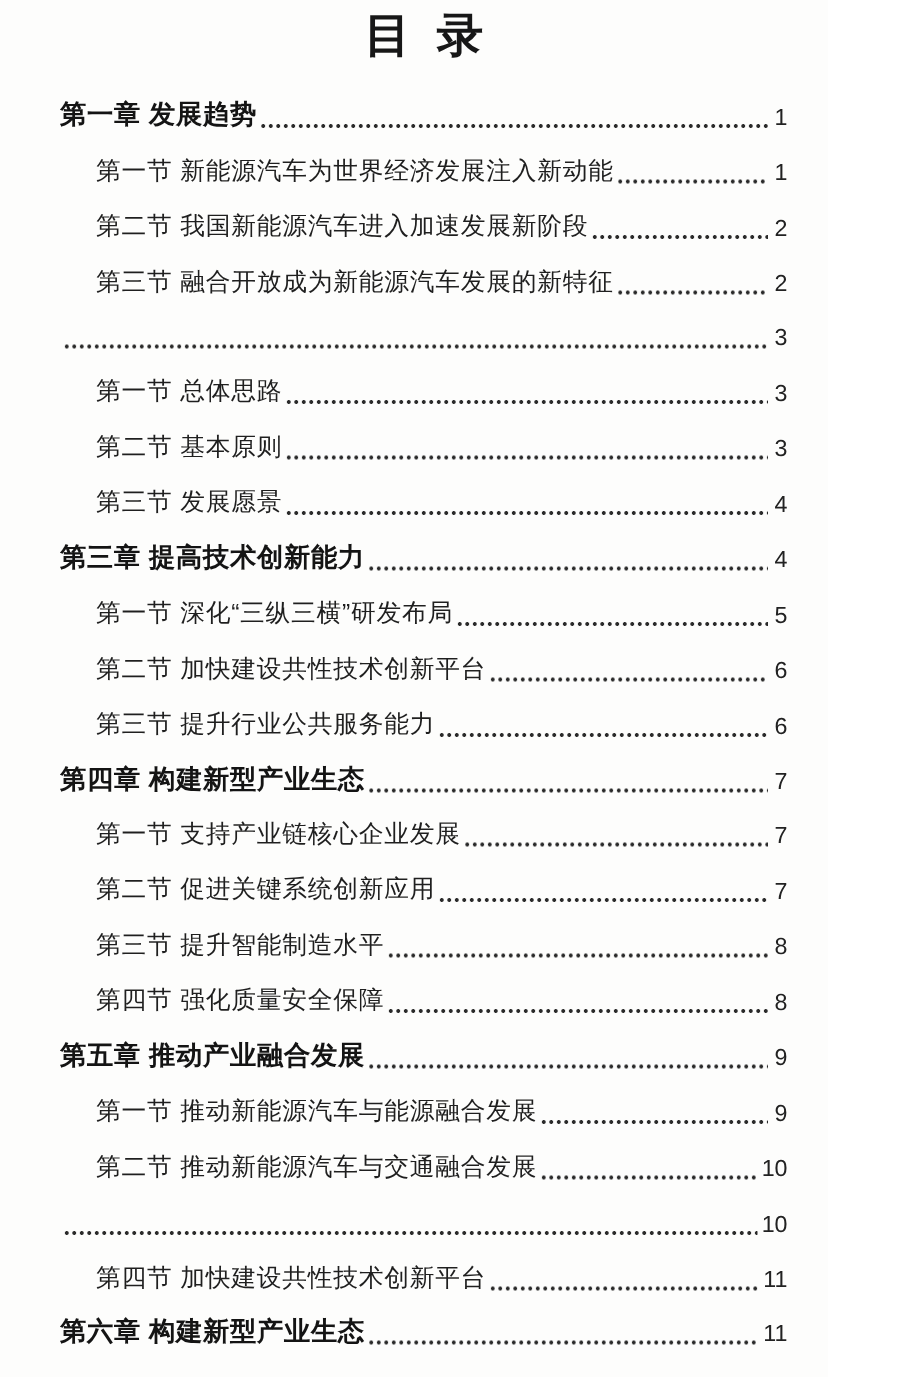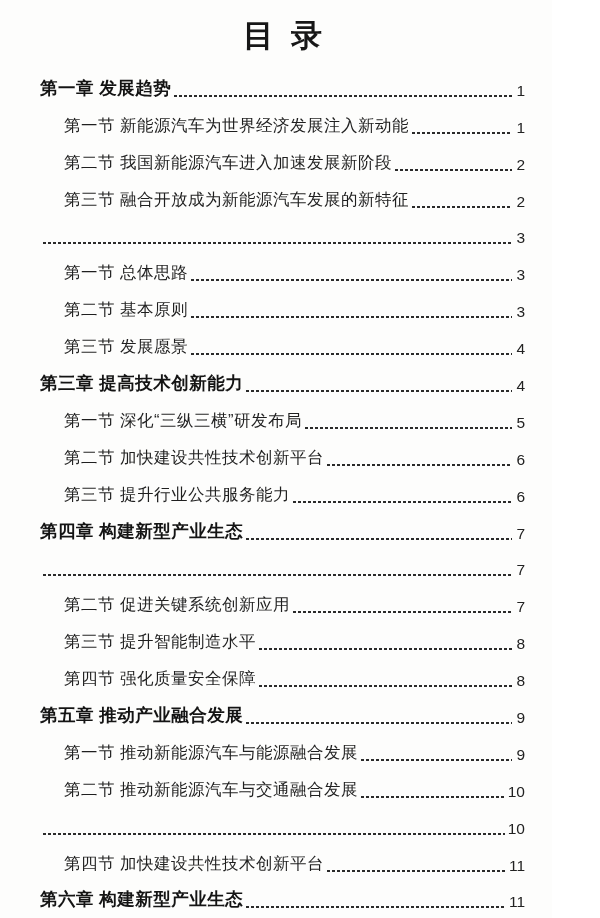--- a/index.html
+++ b/index.html
@@ -8,21 +8,21 @@
     background: #ffffff;
   }
   .page {
     position: relative;
     width: 552px;
     height: 918px;
     box-sizing: border-box;
     background: #fdfdfc;
     color: #1c1c1c;
     font-family: "Liberation Sans", sans-serif;
-    padding: 16px 27px 0 40px;
+    padding: 4px 27px 0 40px;
     overflow: hidden;
   }
   .title {
     margin: 0 0 12px 0;
     text-align: center;
     font-size: 31px;
     line-height: 40px;
     font-weight: 700;
     color: #171717;
     white-space: pre;
@@ -136,20 +136,21 @@
         <span class="label">第三节 提升行业公共服务能力</span>
         <span class="leader"></span>
         <span class="pagenum">6</span>
       </div>
       <div class="toc-row chapter">
         <span class="label">第四章 构建新型产业生态</span>
         <span class="leader"></span>
         <span class="pagenum">7</span>
       </div>
       <div class="toc-row section">
+        <span class="label">第一节 支持产业链核心企业发展</span>
         <span class="leader"></span>
         <span class="pagenum">7</span>
       </div>
       <div class="toc-row section">
         <span class="label">第二节 促进关键系统创新应用</span>
         <span class="leader"></span>
         <span class="pagenum">7</span>
       </div>
       <div class="toc-row section">
         <span class="label">第三节 提升智能制造水平</span>

